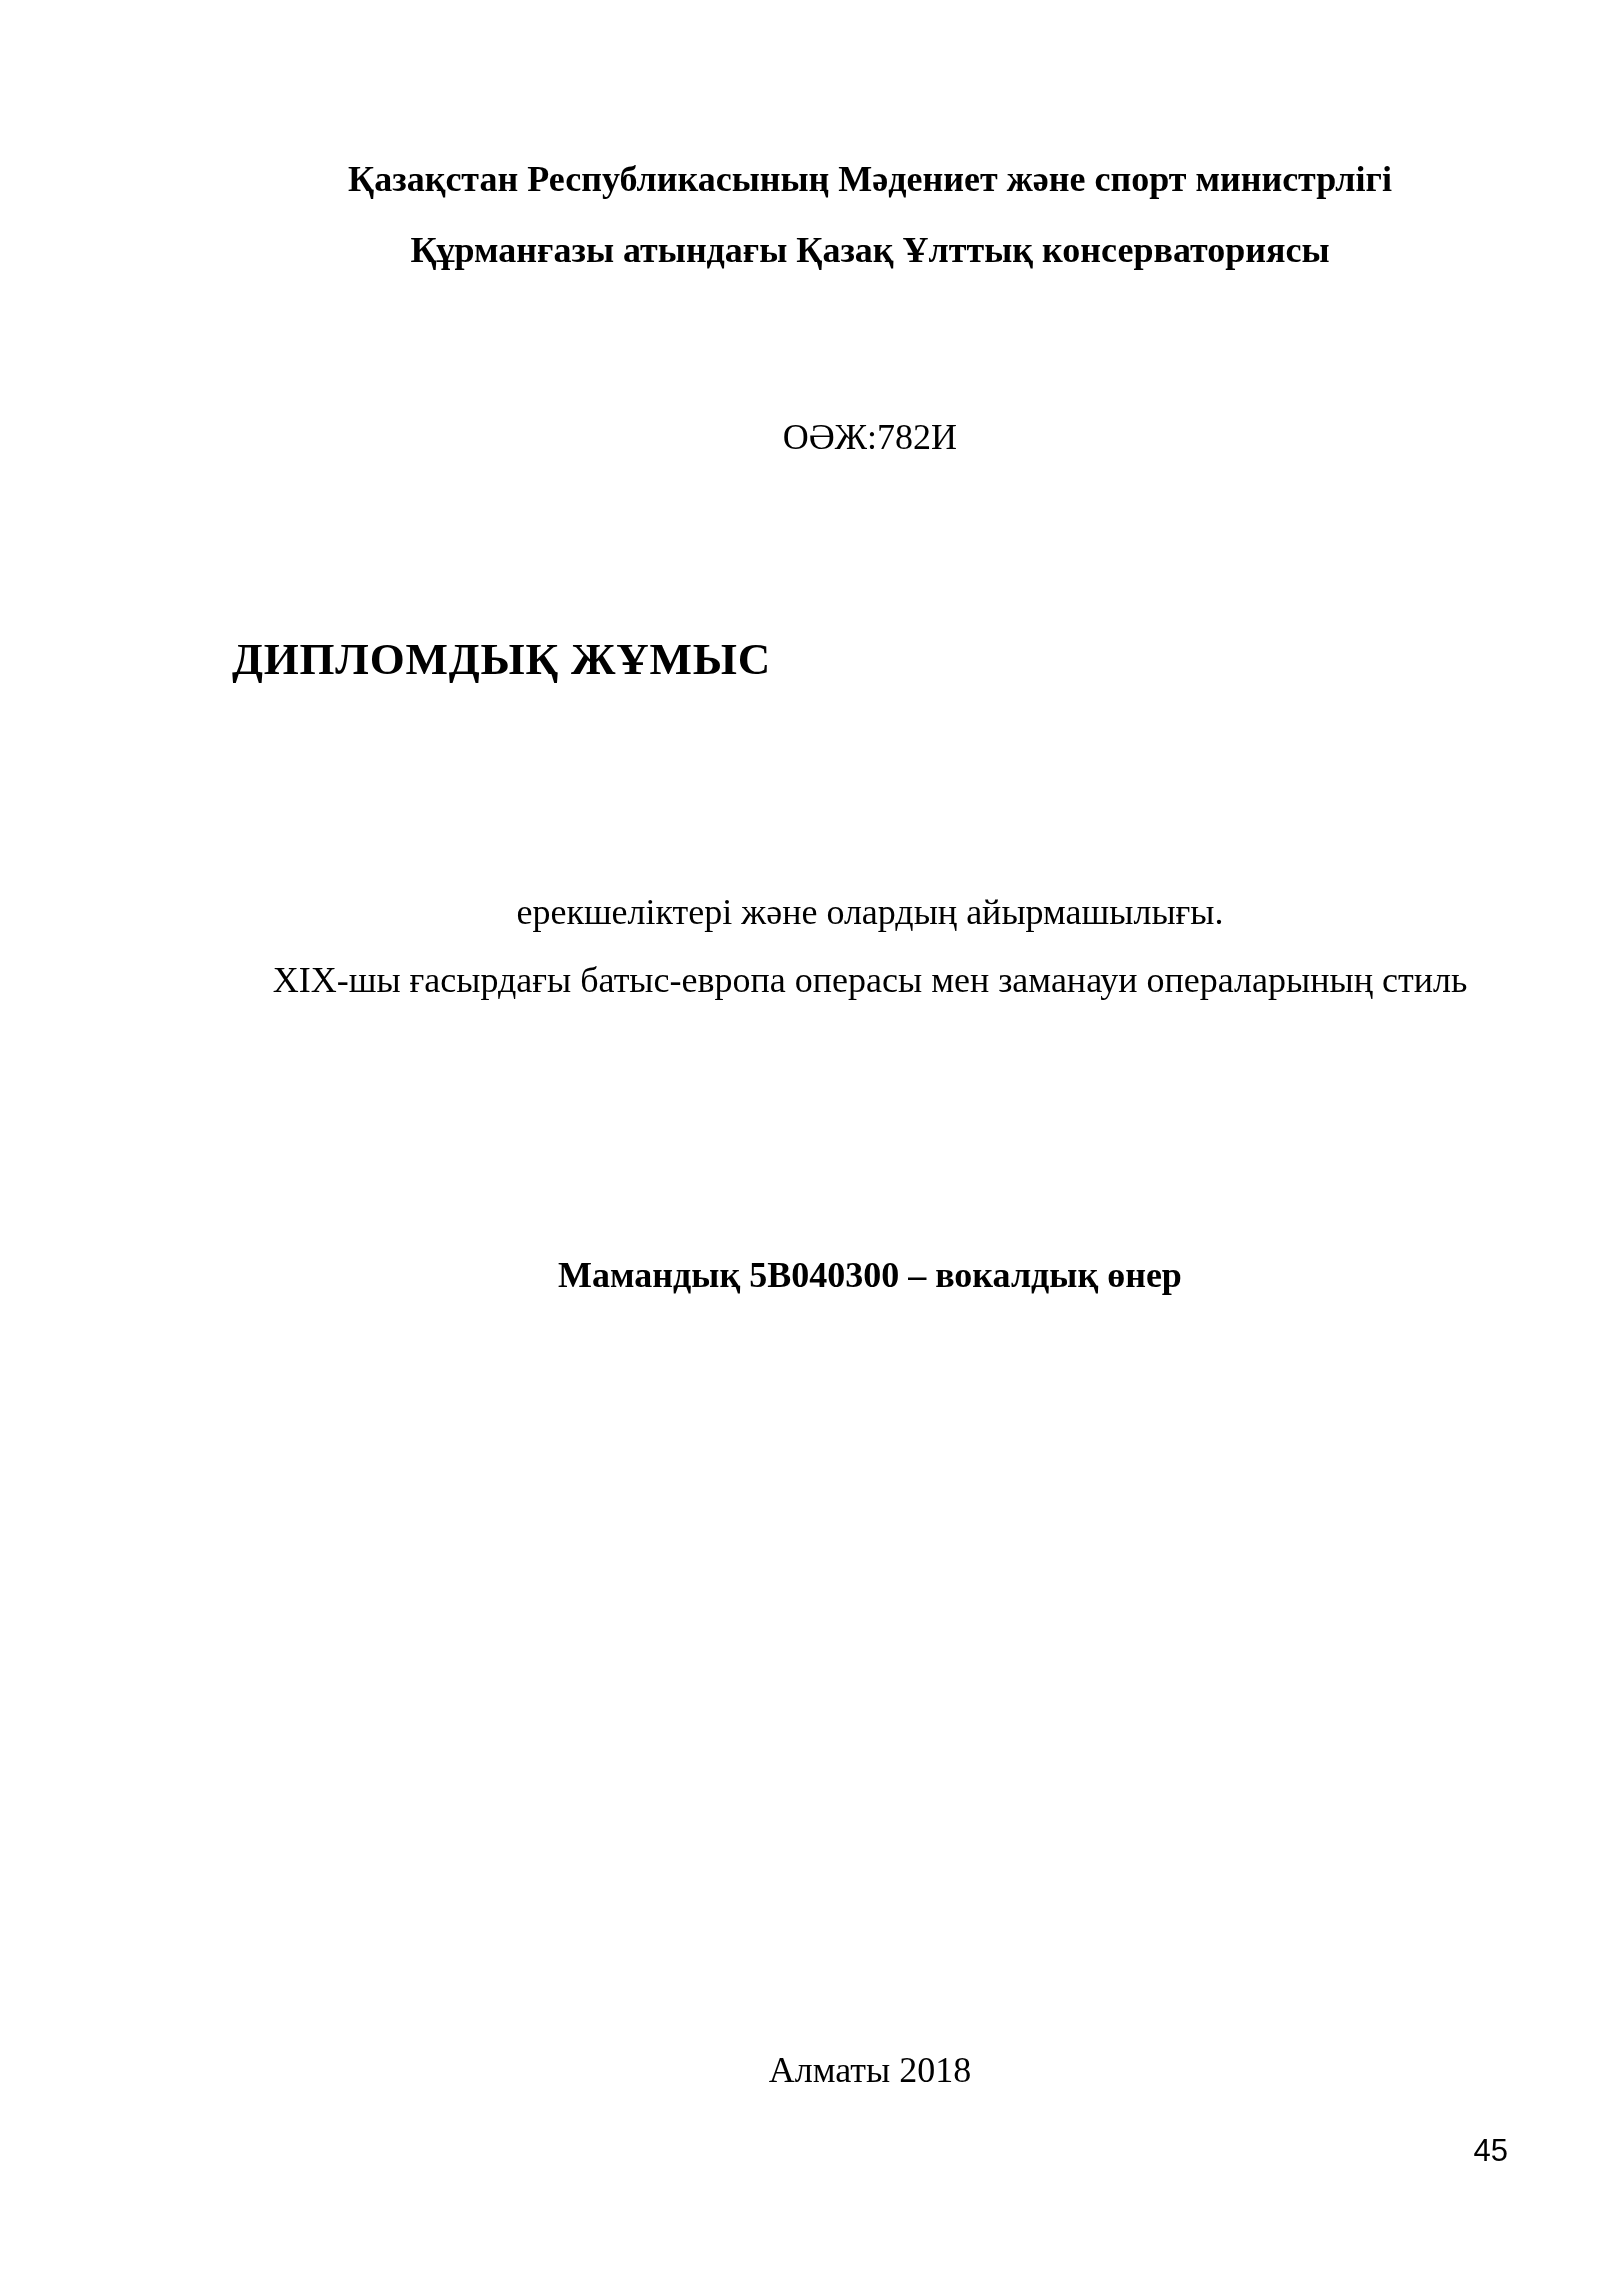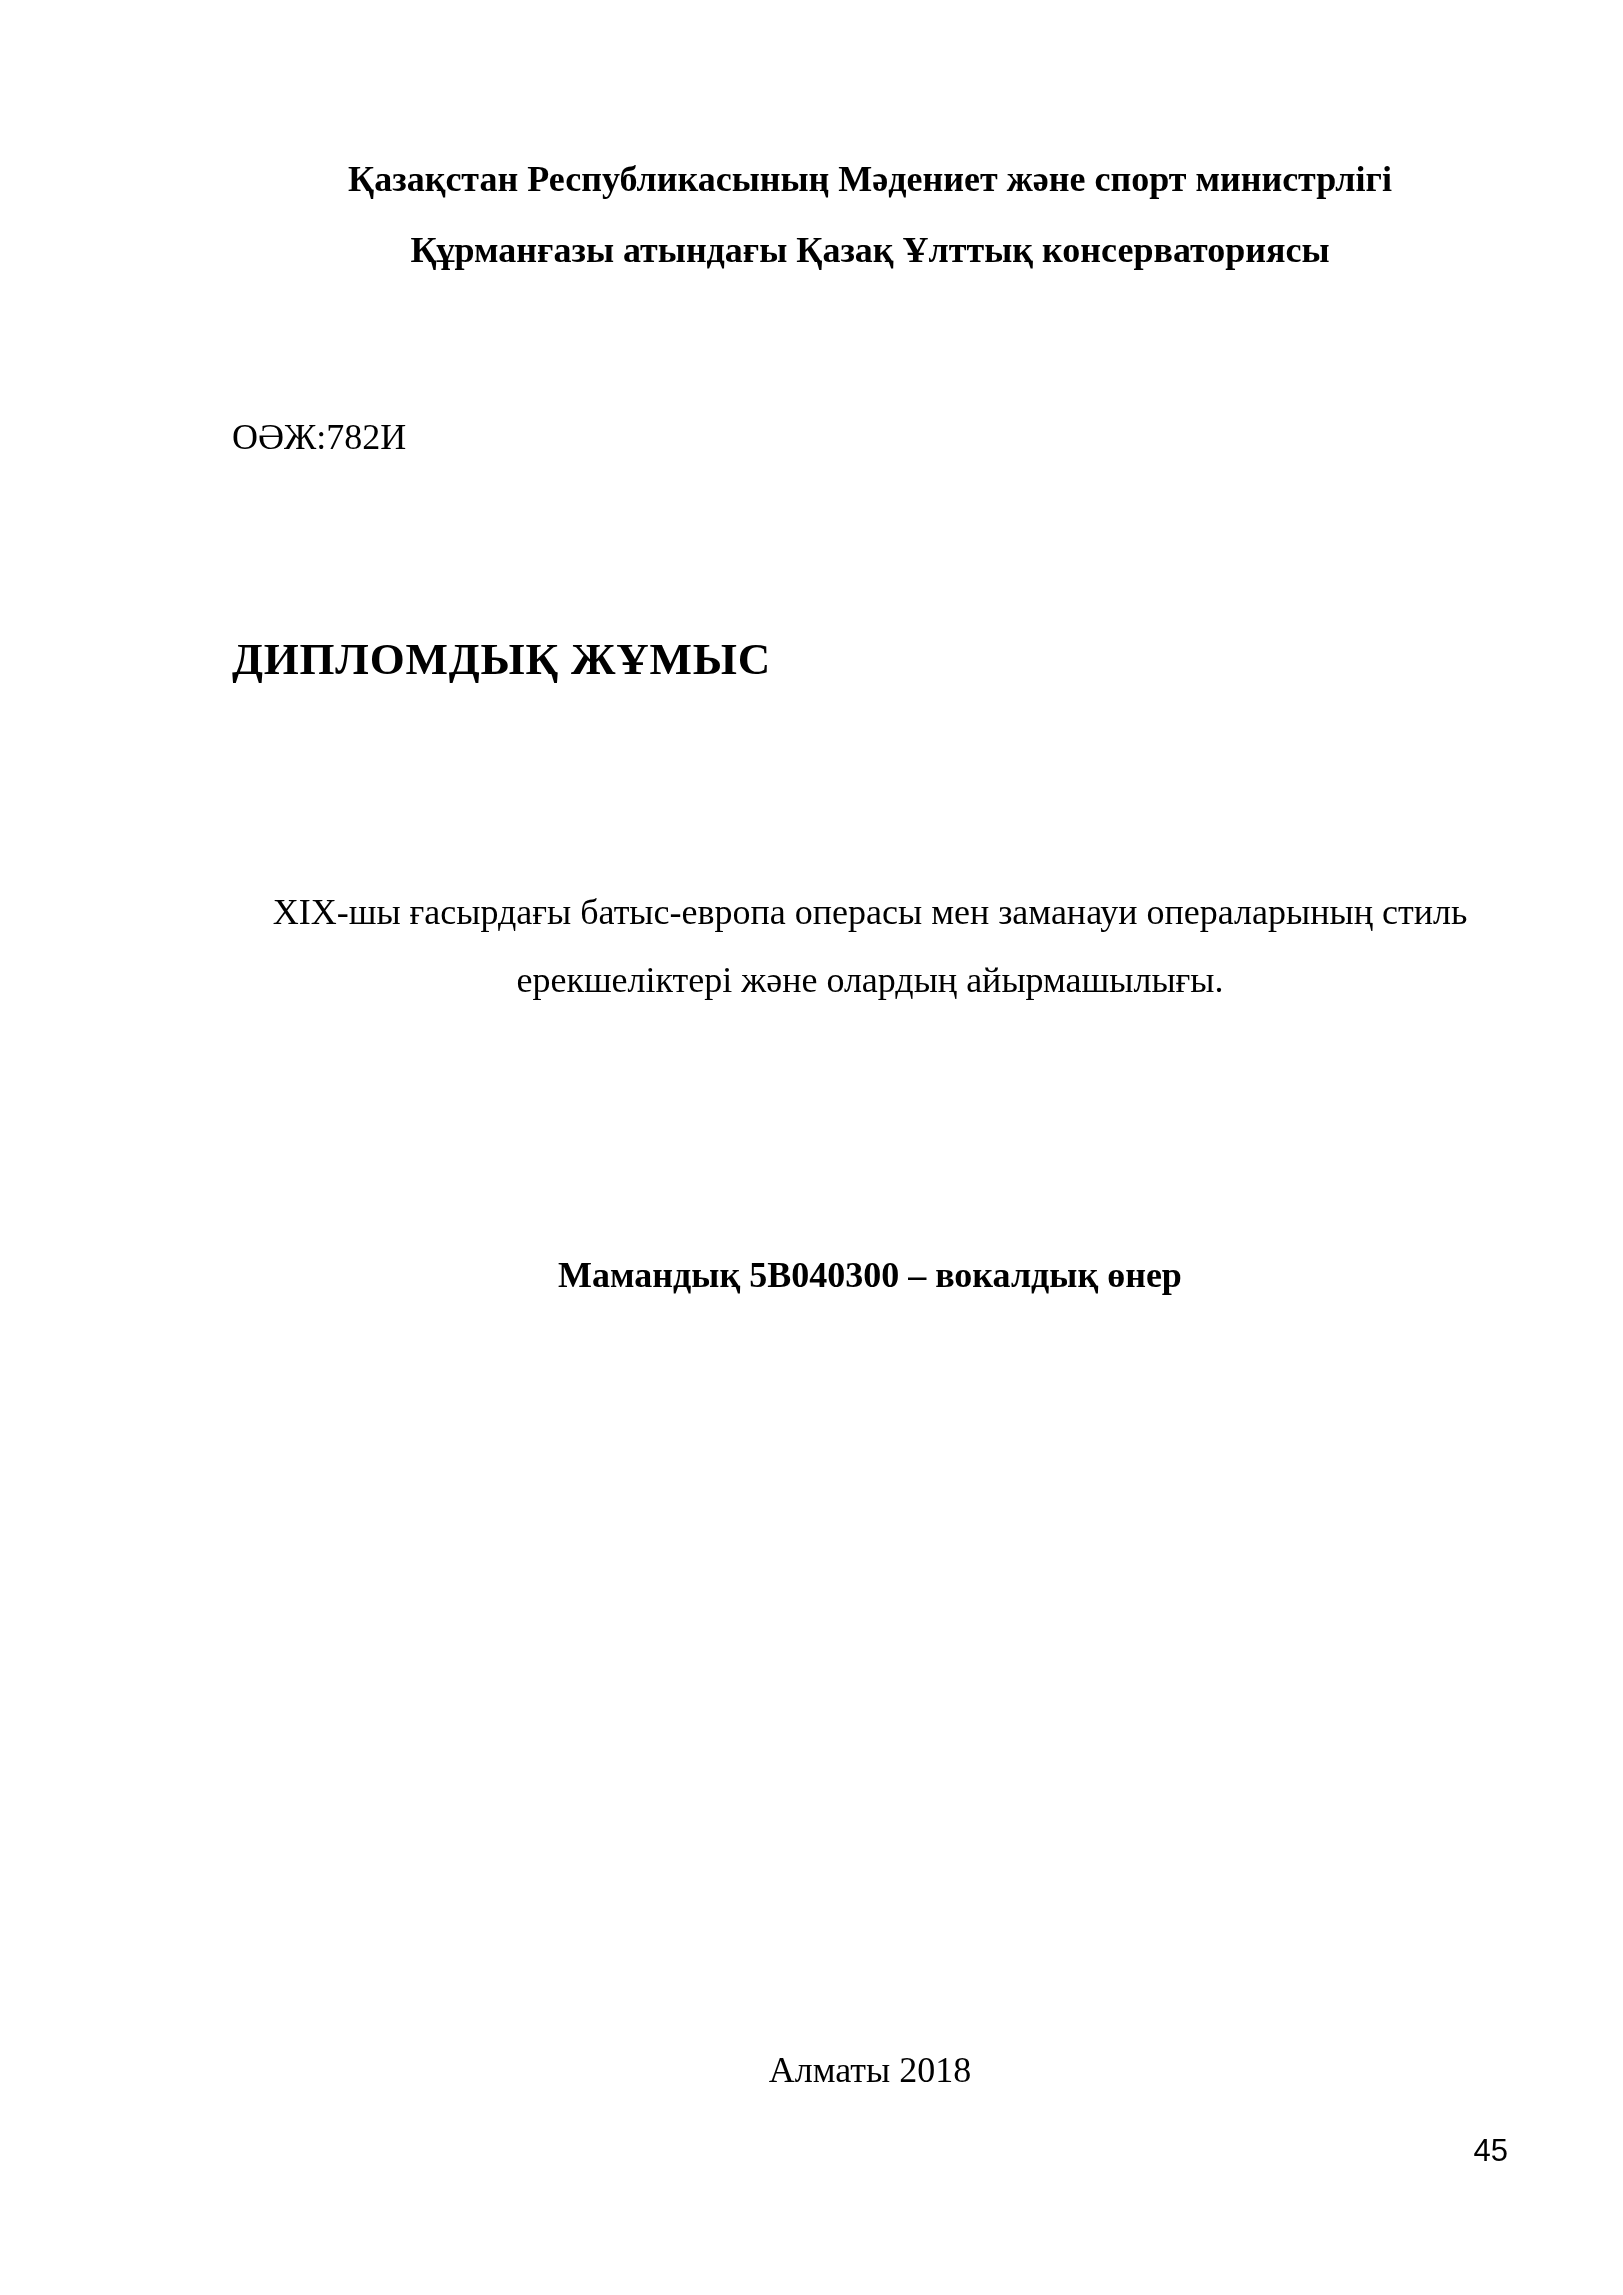--- a/index.html
+++ b/index.html
@@ -26,21 +26,21 @@
     top: 144px;
     font-size: 36px;
     line-height: 71px;
     font-weight: bold;
     text-align: center;
   }
   .udc {
     top: 415px;
     font-size: 36px;
     line-height: 44px;
-    text-align: left;
+    text-align: center;
   }
   .work-title {
     top: 626px;
     font-size: 45px;
     line-height: 66px;
     font-weight: bold;
     text-align: left;
     letter-spacing: 0.8px;
   }
   .topic-block {
@@ -79,22 +79,22 @@
   <div class="block ministry-header">
     <div>Қазақстан Республикасының Мәдениет және спорт министрлігі</div>
     <div>Құрманғазы атындағы Қазақ Ұлттық консерваториясы</div>
   </div>
 
   <div class="block udc">ОӘЖ:782И</div>
 
   <div class="block work-title">ДИПЛОМДЫҚ ЖҰМЫС</div>
 
   <div class="block topic-block">
+    <div>ерекшеліктері және олардың айырмашылығы.</div>
     <div>XIX-шы ғасырдағы батыс-европа операсы мен заманауи операларының стиль</div>
-    <div>ерекшеліктері және олардың айырмашылығы.</div>
   </div>
 
   <div class="block specialty">Мамандық 5В040300 – вокалдық өнер</div>
 
   <div class="block city-year">Алматы 2018</div>
 
   <div class="block page-number">45</div>
 
 </div>
 

